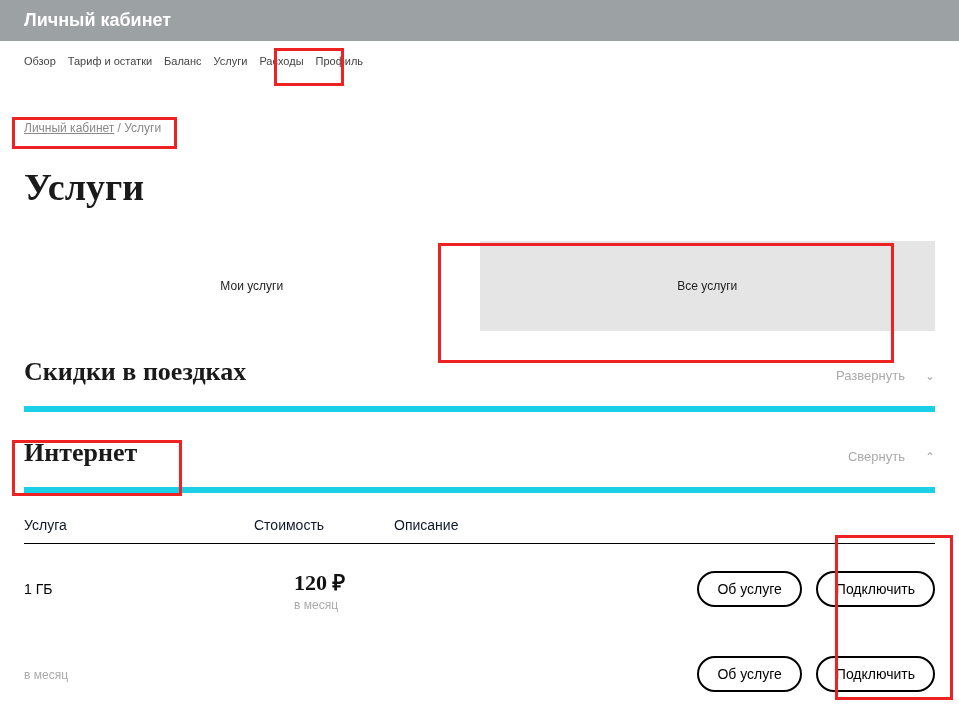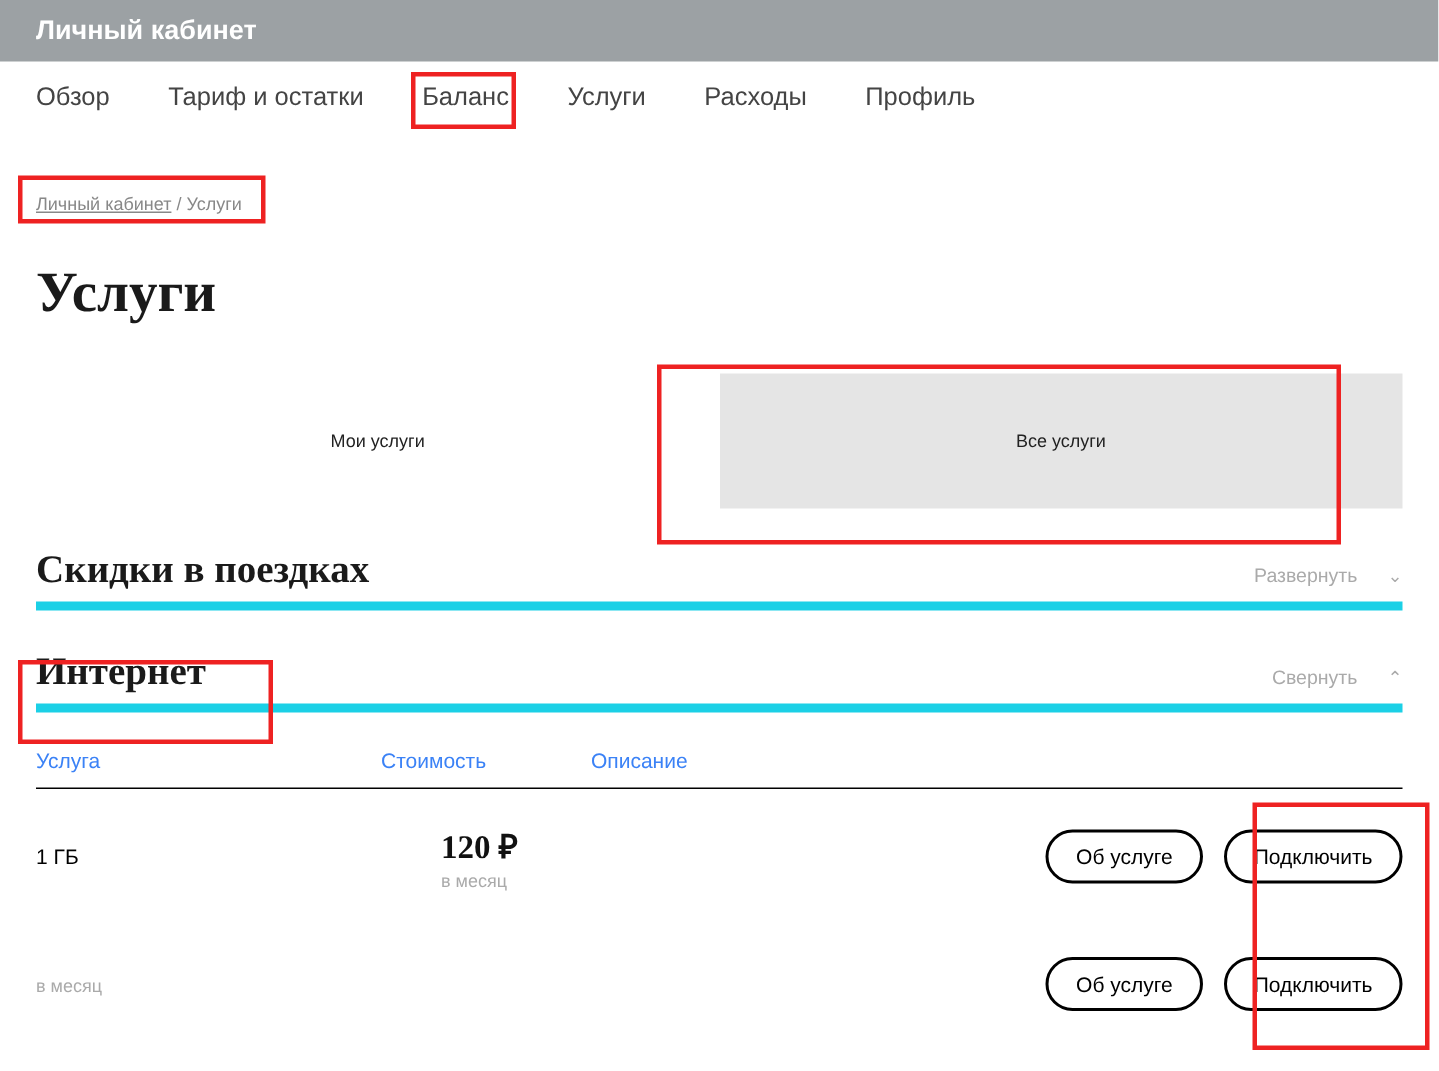--- a/index.html
+++ b/index.html
@@ -8,23 +8,23 @@
   .top-bar {
     background: #9ca1a4;
     color: #fff;
     padding: 10px 24px;
     font-size: 18px;
     font-weight: bold;
   }
   
   .nav {
     display: flex;
-    gap: 39px;
+    gap: 12px;
     padding: 14px 24px;
-    font-size: 17px;
+    font-size: 11px;
     color: #333;
   }
   .nav-item { cursor: pointer; color: #444; }
   
   .highlight-box { border: 3px solid #e22; position: absolute; pointer-events: none; }
   .h-nav { left: 274px; top: 48px; width: 70px; height: 38px; }
   .h-bread { left: 12px; top: 117px; width: 165px; height: 32px; }
   .h-tab { left: 438px; top: 243px; width: 456px; height: 120px; }
   .h-section { left: 12px; top: 440px; width: 170px; height: 56px; }
   .h-buttons { left: 835px; top: 535px; width: 118px; height: 165px; }
@@ -62,21 +62,21 @@
   }
   
   .section {
     margin: 26px 24px 0 24px;
   }
   .section-header {
     display: flex;
     justify-content: space-between;
     align-items: baseline;
     border-bottom: 6px solid #1bd0e6;
-    padding-bottom: 6px;
+    padding-bottom: 19px;
   }
   .section-title {
     font-family: Georgia, 'Times New Roman', serif;
     font-size: 26px;
     font-weight: bold;
     color: #1a1a1a;
   }
   .section-toggle {
     font-size: 13px;
     color: #aaa;
@@ -84,21 +84,21 @@
     display: flex;
     align-items: center;
     gap: 20px;
   }
   .chev { font-size: 12px; }
   
   .table-head {
     display: flex;
     margin: 24px 24px 0 24px;
     font-size: 14px;
-    color: #3b82f6;
+    color: #0f172a;
     border-bottom: 1px solid #000;
     padding-bottom: 10px;
   }
   .col-name { width: 230px; }
   .col-price { width: 140px; }
   .col-desc { flex: 1; }
   .col-actions { width: 260px; }
   
   .table-row {
     display: flex;

